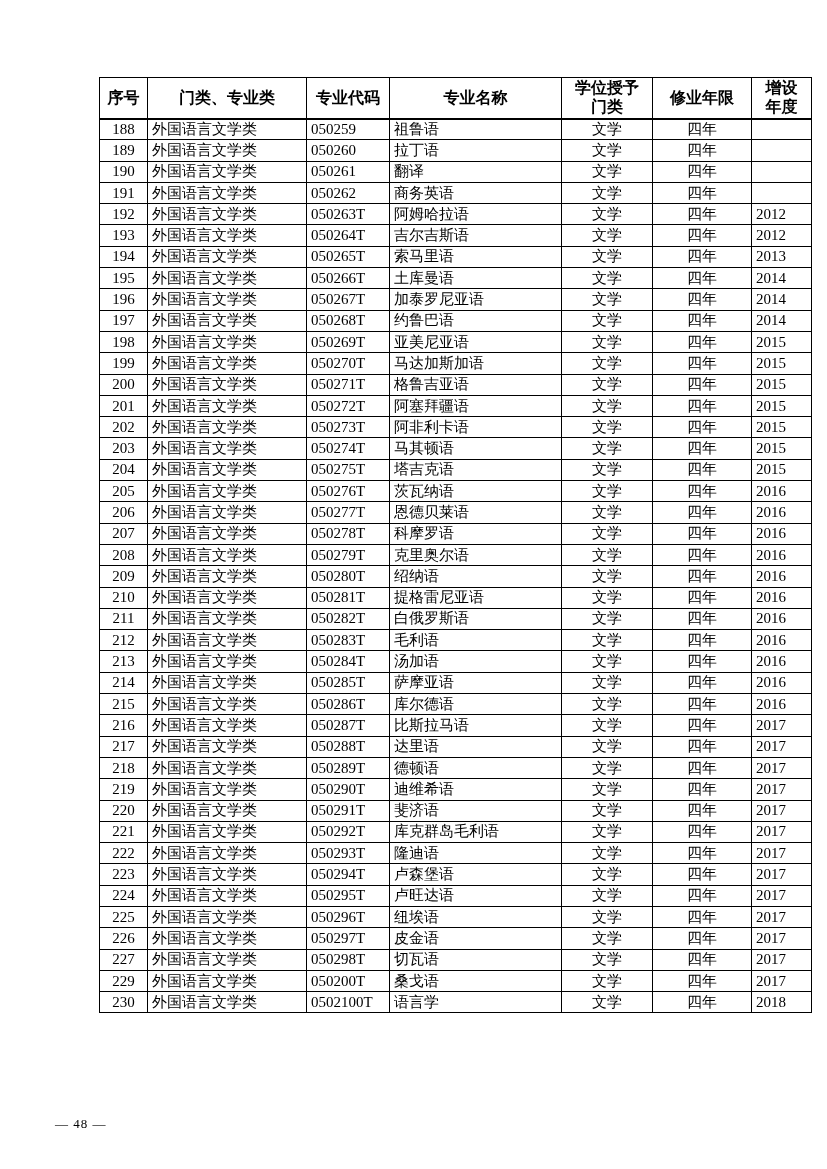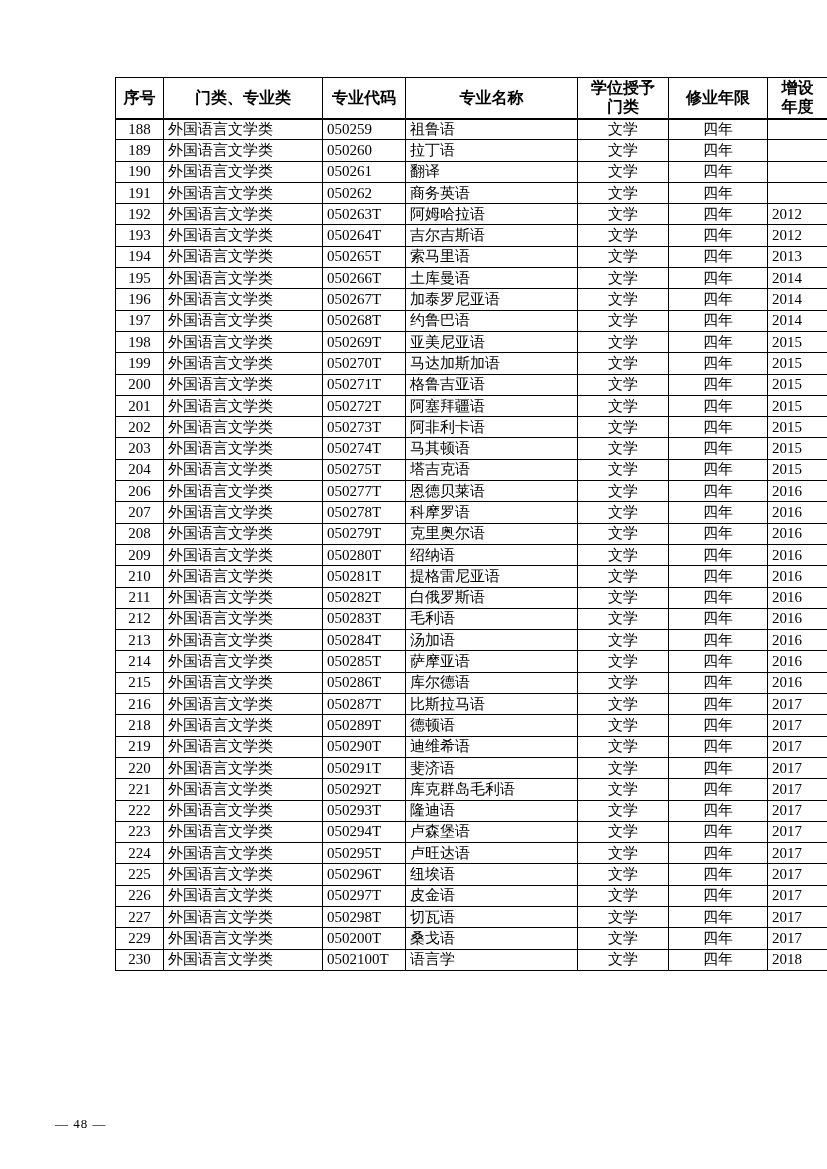--- a/index.html
+++ b/index.html
@@ -6,21 +6,21 @@
   html, body { background: #ffffff; }
   body {
     width: 827px;
     height: 1169px;
     position: relative;
     font-family: "Liberation Serif", "DejaVu Serif", serif;
     color: #000000;
   }
   .table-wrap {
     position: absolute;
-    left: 76px;
+    left: 60px;
     top: 77px;
     padding-left: 39px;
   }
   table.majors-table {
     border-collapse: collapse;
     table-layout: fixed;
     width: 712px;
   }
   table.majors-table th,
   table.majors-table td {
@@ -236,20 +236,29 @@
         <tr>
           <td class="c0">204</td>
           <td class="c1">外国语言文学类</td>
           <td class="c2">050275T</td>
           <td class="c3">塔吉克语</td>
           <td class="c4">文学</td>
           <td class="c5">四年</td>
           <td class="c6">2015</td>
         </tr>
         <tr>
+          <td class="c0">205</td>
+          <td class="c1">外国语言文学类</td>
+          <td class="c2">050276T</td>
+          <td class="c3">茨瓦纳语</td>
+          <td class="c4">文学</td>
+          <td class="c5">四年</td>
+          <td class="c6">2016</td>
+        </tr>
+        <tr>
           <td class="c0">206</td>
           <td class="c1">外国语言文学类</td>
           <td class="c2">050277T</td>
           <td class="c3">恩德贝莱语</td>
           <td class="c4">文学</td>
           <td class="c5">四年</td>
           <td class="c6">2016</td>
         </tr>
         <tr>
           <td class="c0">207</td>
@@ -330,20 +339,29 @@
           <td class="c3">库尔德语</td>
           <td class="c4">文学</td>
           <td class="c5">四年</td>
           <td class="c6">2016</td>
         </tr>
         <tr>
           <td class="c0">216</td>
           <td class="c1">外国语言文学类</td>
           <td class="c2">050287T</td>
           <td class="c3">比斯拉马语</td>
+          <td class="c4">文学</td>
+          <td class="c5">四年</td>
+          <td class="c6">2017</td>
+        </tr>
+        <tr>
+          <td class="c0">217</td>
+          <td class="c1">外国语言文学类</td>
+          <td class="c2">050288T</td>
+          <td class="c3">达里语</td>
           <td class="c4">文学</td>
           <td class="c5">四年</td>
           <td class="c6">2017</td>
         </tr>
         <tr>
           <td class="c0">218</td>
           <td class="c1">外国语言文学类</td>
           <td class="c2">050289T</td>
           <td class="c3">德顿语</td>
           <td class="c4">文学</td>

